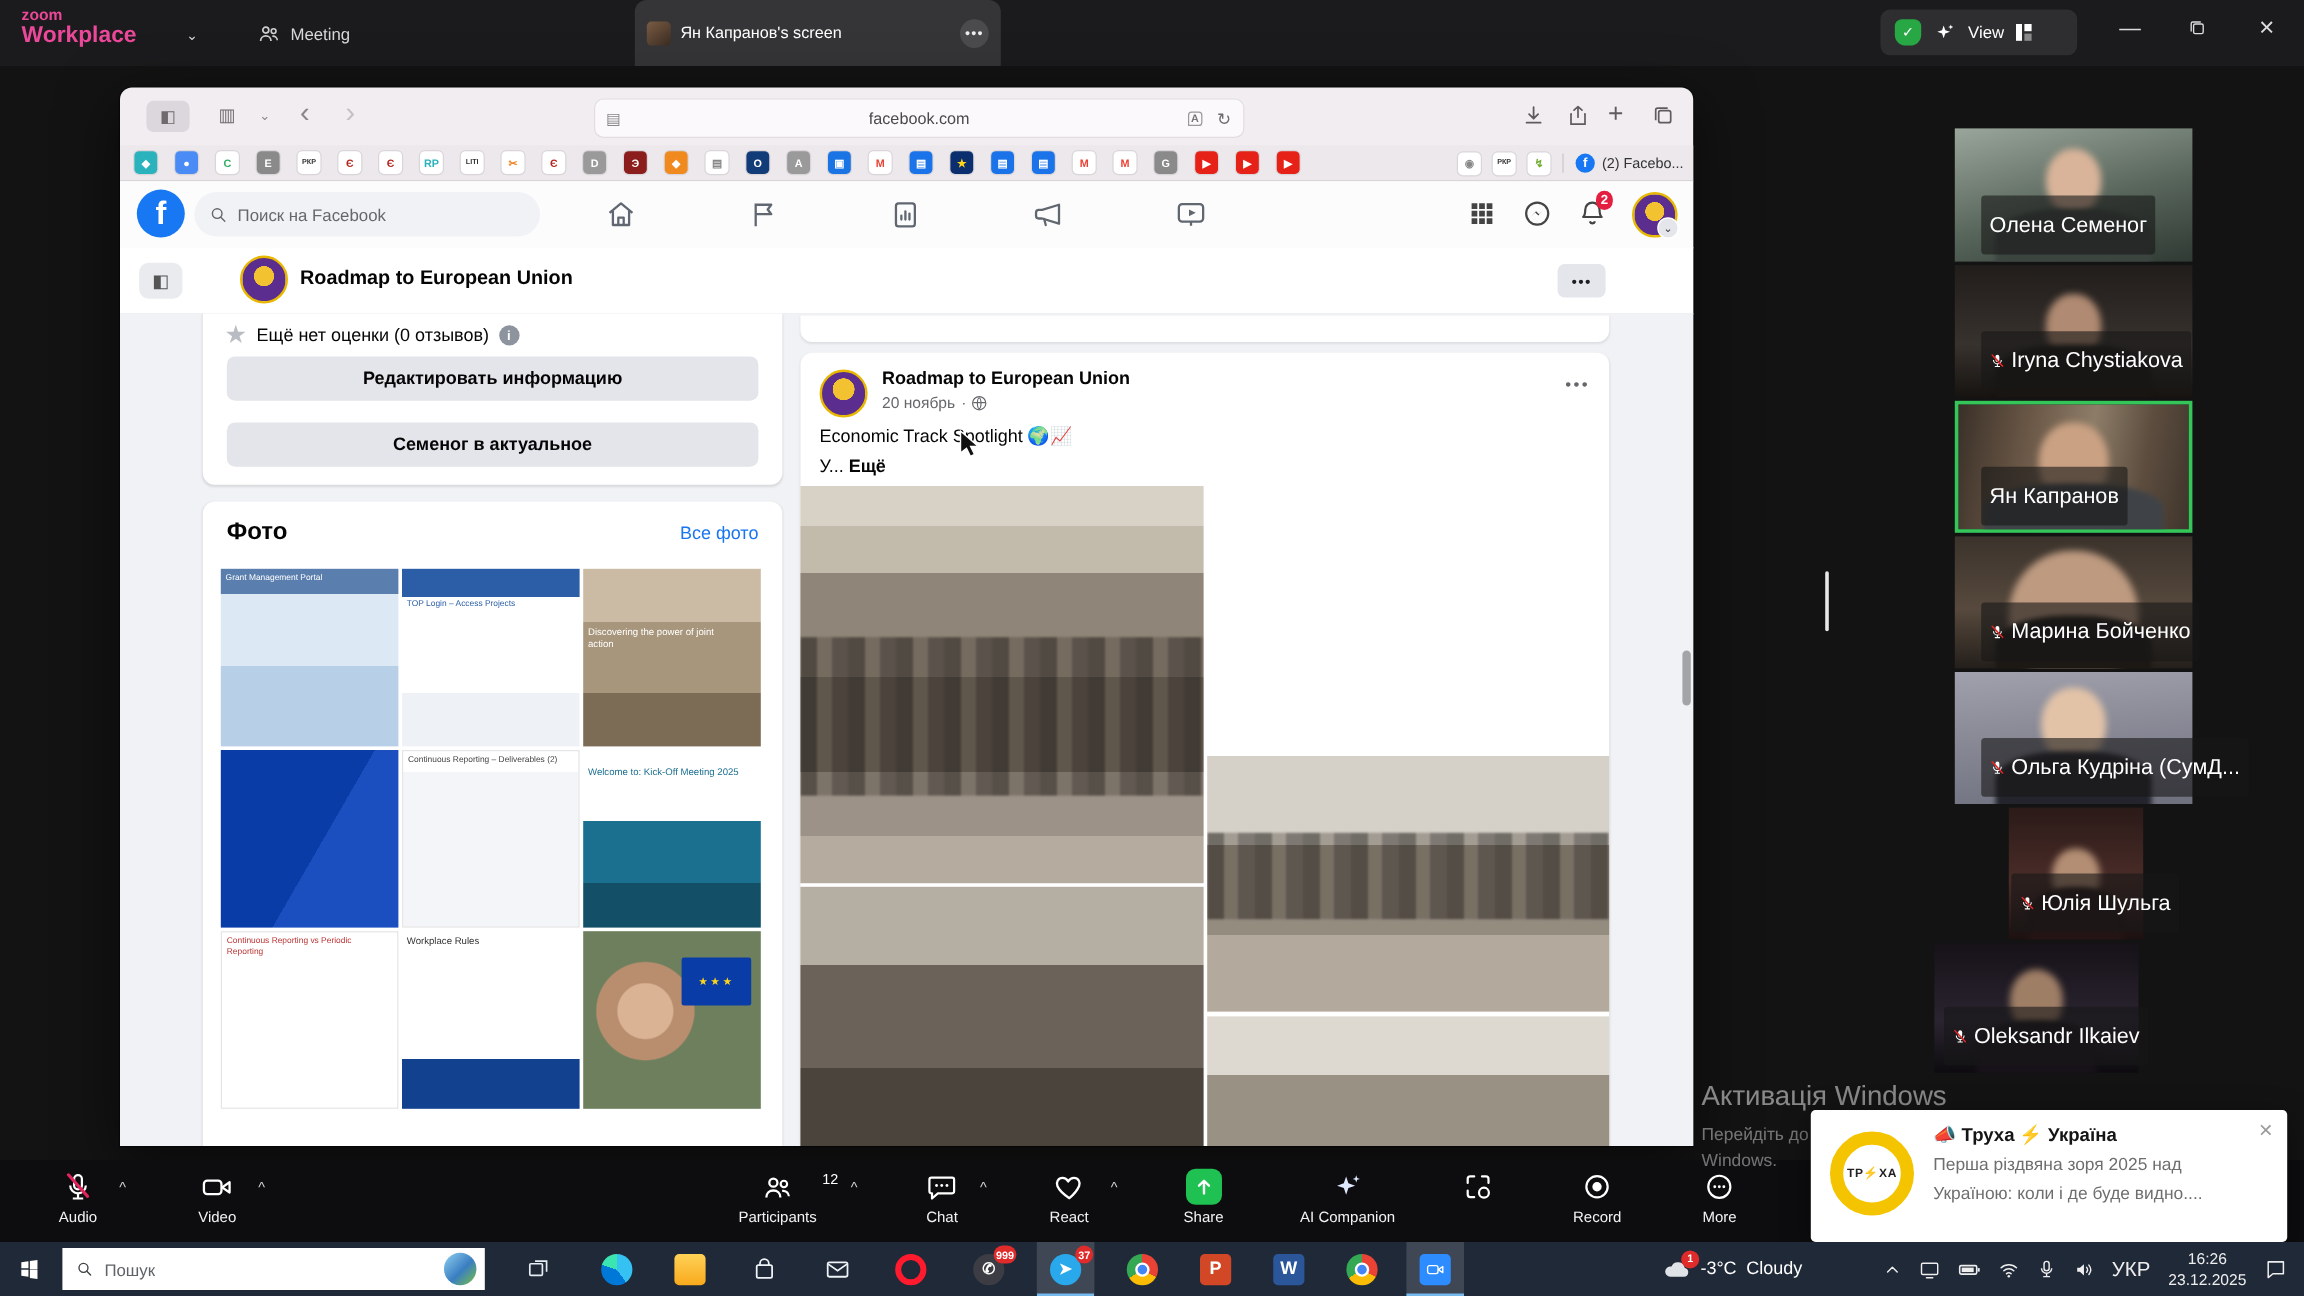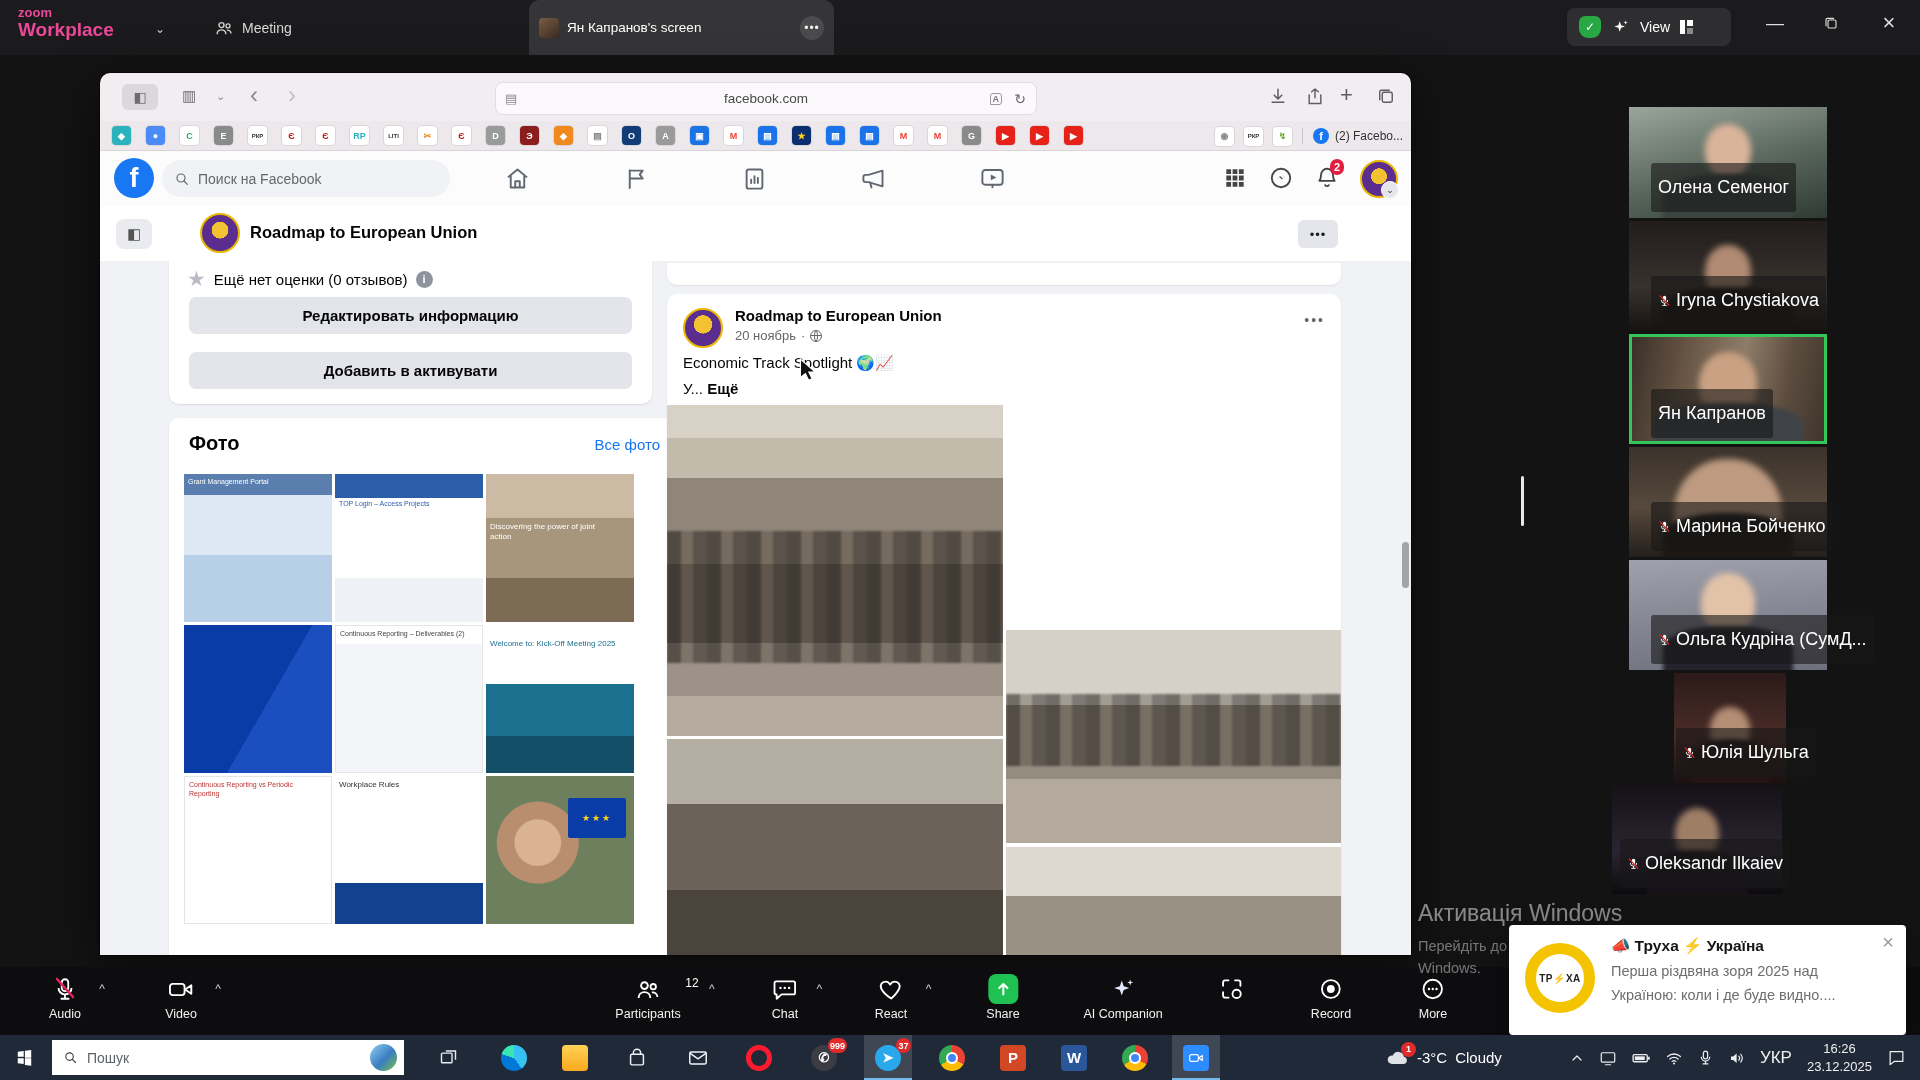--- a/index.html
+++ b/index.html
@@ -48,21 +48,21 @@
   #pg-avatar{position:absolute;left:100px;top:7px;width:40px;height:40px;border-radius:50%;background:radial-gradient(circle at 50% 42%,#f2c230 0 30%,#5b2d8e 31% 100%);border:2px solid #e8b800;box-sizing:border-box;}
   #pg-title{position:absolute;left:150px;top:17px;font-size:16.5px;font-weight:700;color:#050505;}
   #pg-dots{position:absolute;left:1198px;top:14px;width:40px;height:28px;border-radius:6px;background:#e4e6eb;color:#1c1e21;display:flex;align-items:center;justify-content:center;font-size:13px;letter-spacing:1px;}
   
   #fbcontent{position:absolute;left:0;top:188px;right:0;bottom:0;background:#f0f2f5;overflow:hidden;}
   #leftcard{position:absolute;left:69px;top:0;width:483px;height:143px;background:#fff;border-radius:0 0 10px 10px;box-shadow:0 1px 2px rgba(0,0,0,.1);}
   #ratingrow{position:absolute;left:18px;top:6px;display:flex;align-items:center;gap:8px;font-size:15px;color:#050505;}
   #ratingrow .star{color:#b9bdc3;font-size:21px;}
   #ratingrow .info{width:17px;height:17px;border-radius:50%;background:#8d949e;color:#fff;font-size:11px;font-weight:700;display:flex;align-items:center;justify-content:center;}
   .graybtn{position:absolute;left:20px;right:20px;height:37px;background:#e3e5ea;border-radius:7px;display:flex;align-items:center;justify-content:center;font-weight:700;font-size:15px;color:#050505;}
-  #photocard{position:absolute;left:69px;top:157px;width:483px;height:537px;background:#fff;border-radius:10px 10px 0 0;box-shadow:0 1px 2px rgba(0,0,0,.1);padding-left:28px;}
+  #photocard{position:absolute;left:69px;top:157px;width:483px;height:537px;background:#fff;border-radius:10px 10px 0 0;box-shadow:0 1px 2px rgba(0,0,0,.1);}
   #photocard .hdr{position:absolute;left:20px;top:14px;font-size:20px;font-weight:700;color:#050505;}
   #photocard .lnk{position:absolute;right:20px;top:18px;font-size:15px;color:#1876f2;}
   #pgrid{position:absolute;left:15px;top:56px;width:453px;display:grid;grid-template-columns:repeat(3,148px);grid-auto-rows:148px;gap:3px;}
   .thumb{position:relative;overflow:hidden;font-size:7px;color:#222;}
   .thumb .cap{position:absolute;left:4px;top:4px;right:16px;line-height:1.25;font-weight:400;}
   .t1{background:linear-gradient(180deg,#5a7fae 0 14%,#dce8f4 14% 55%,#b8cfe8 55% 100%);} .t1 .cap{color:#fff;}
   .t2{background:linear-gradient(180deg,#2b5ea7 0 16%,#ffffff 16% 70%,#eef2f7 70%);} .t2 .cap{top:26px;color:#2b5ea7;}
   .t3{background:linear-gradient(180deg,#cbbba4 0 30%,#a8967c 30% 70%,#7c6c56 70%);} .t3 .cap{top:48px;color:#fff;font-size:8px;}
   .t4{background:linear-gradient(120deg,#0a3ca8 0 55%,#1b4fc0 55%);} .t4 .cap{color:#ffd617;}
   .t5{background:linear-gradient(180deg,#ffffff 0 12%,#f3f5f8 12%);border:1px solid #e5e5e5;box-sizing:border-box;} .t5 .cap{color:#444;}
@@ -484,21 +484,21 @@
     </div>
 
     <div id="fbcontent">
       <div id="leftcard">
         <div id="ratingrow">
           <span class="star">★</span>
           <span>Ещё нет оценки (0 отзывов)</span>
           <span class="info">i</span>
         </div>
         <div class="graybtn" style="top:36px;">Редактировать информацию</div>
-        <div class="graybtn" style="top:91px;">Добавить в активувати</div>
+        <div class="graybtn" style="top:91px;">Семеног в актуальное</div>
       </div>
 
       <div id="photocard">
         <div class="hdr">Фото</div>
         <div class="lnk">Все фото</div>
         <div id="pgrid">
           <div class="thumb t1">
               <span class="cap">Grant Management Portal</span>
             </div>
           <div class="thumb t2">

